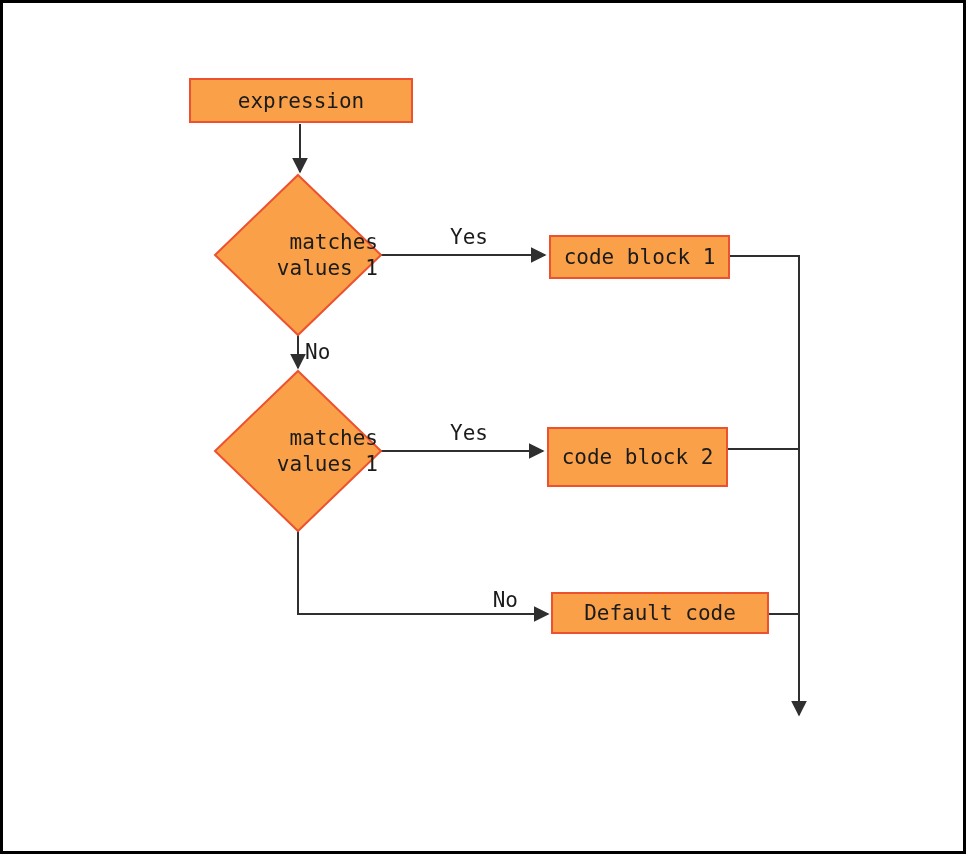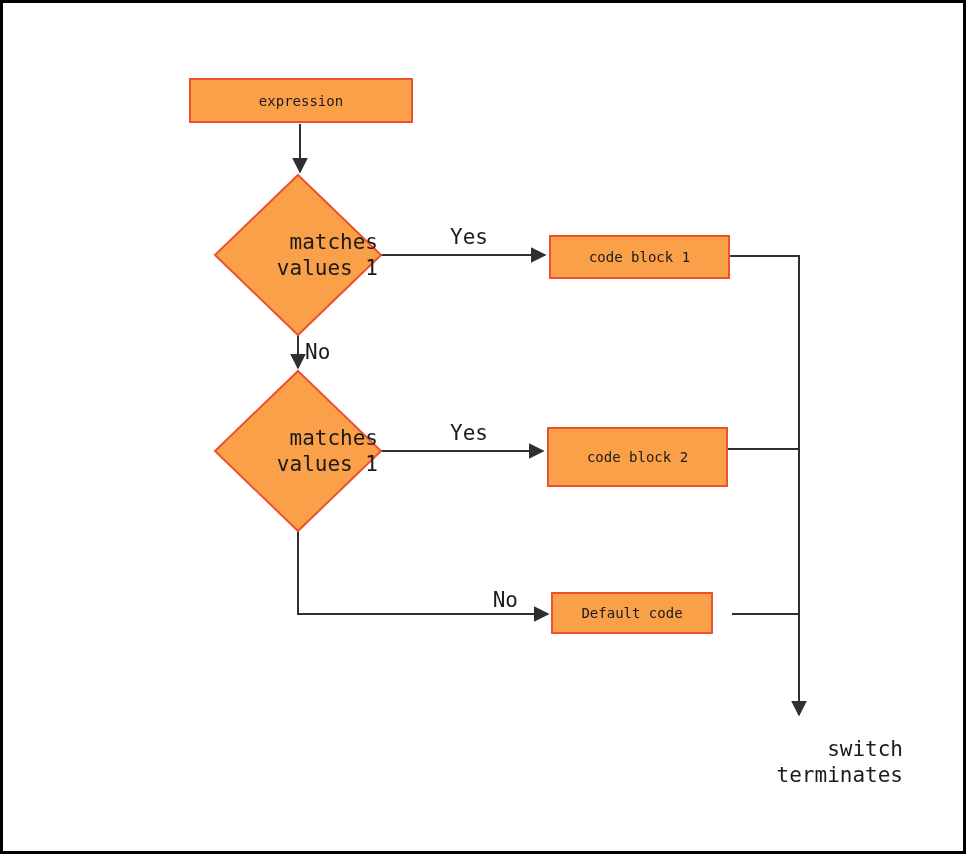--- a/index.html
+++ b/index.html
@@ -19,21 +19,21 @@
   .arrow-head { fill: var(--line, #2F2F2F); }
   .node-shape { fill: var(--node-fill, #F9A048); stroke: var(--node-border, #EC522F); stroke-width: 2; }
   .node {
     position: absolute;
     box-sizing: border-box;
     background: var(--node-fill, #F9A048);
     border: 2px solid var(--node-border, #EC522F);
     display: flex;
     align-items: center;
     justify-content: center;
-    font-size: 14px;
+    font-size: 21px;
     white-space: nowrap;
   }
   .label {
     position: absolute;
     font-size: 21px;
     line-height: 26px;
     white-space: nowrap;
   }
   .center { text-align: right; }
   .stack span { display: block; }
@@ -69,21 +69,21 @@
   </div>
 
   <div class="node" style="left:546px; top:232px; width:181px; height:44px;">
     <span>code block 1</span>
   </div>
 
   <div class="node" style="left:544px; top:424px; width:181px; height:60px;">
     <span>code block 2</span>
   </div>
 
-  <div class="node" style="left:548px; top:589px; width:162px; height:42px;">
+  <div class="node" style="left:548px; top:589px; width:218px; height:42px;">
     <span>Default code</span>
   </div>
 
   <div class="label center stack" style="left:215px; top:226px; width:160px;">
     <span>matches</span>
     <span>values 1</span>
   </div>
 
   <div class="label center stack" style="left:215px; top:422px; width:160px;">
     <span>matches</span>
@@ -91,18 +91,14 @@
   </div>
 
   <div class="label center" style="left:405px; top:221px; width:80px;">Yes</div>
 
   <div class="label" style="left:302px; top:336px;">No</div>
 
   <div class="label center" style="left:405px; top:417px; width:80px;">Yes</div>
 
   <div class="label center" style="left:435px; top:584px; width:80px;">No</div>
 
-  <div class="label center stack" style="left:700px; top:733px; width:200px;">
-    <span>switch</span>
-    <span>terminates</span>
-  </div>
 
 </div>
 
 </body></html>

